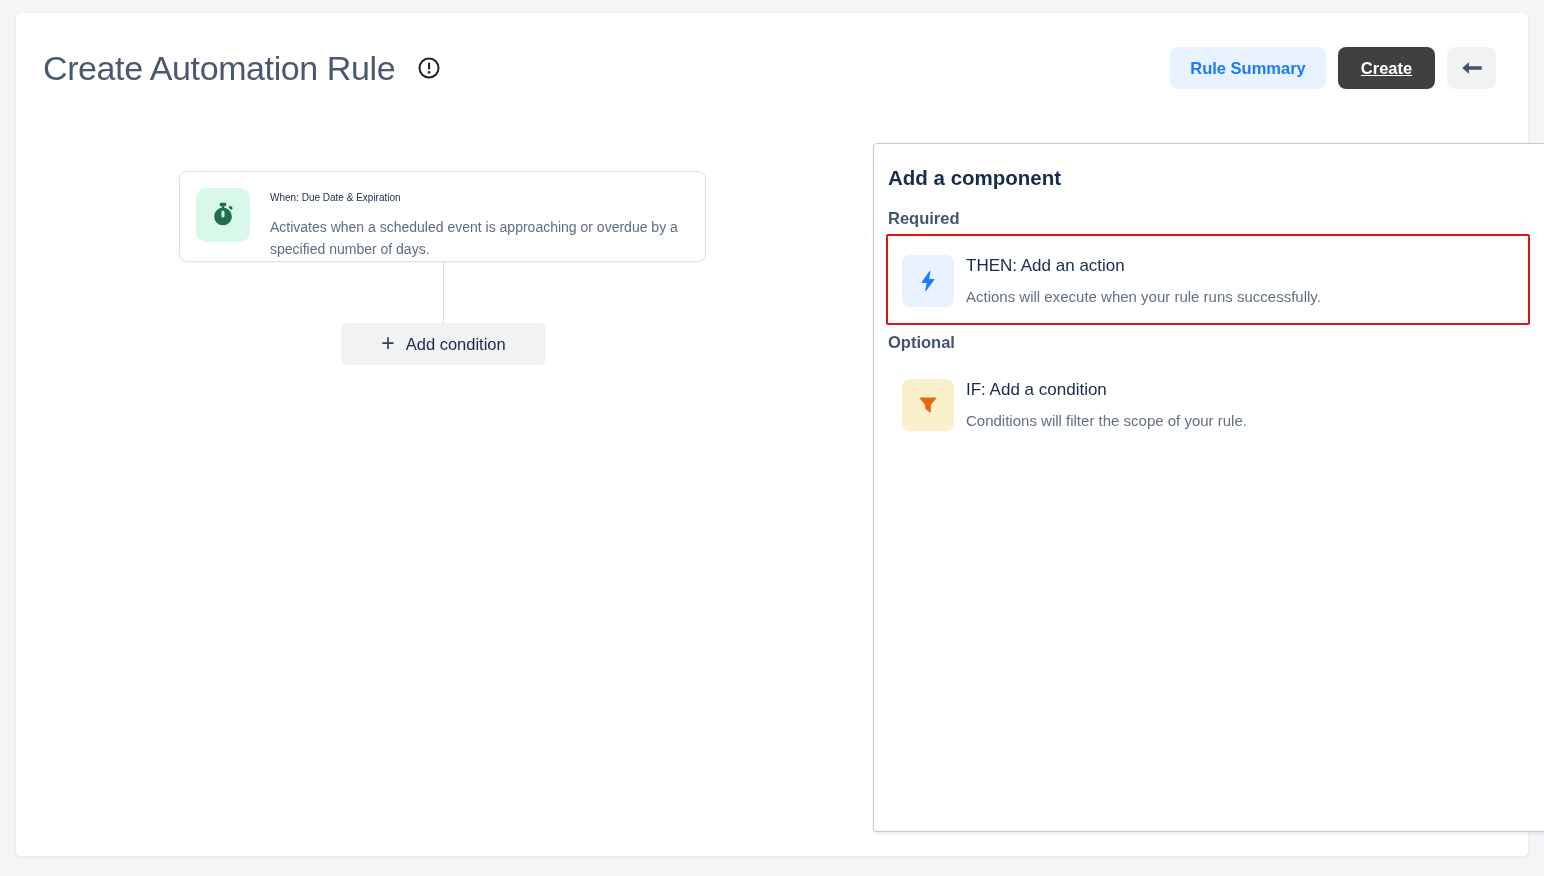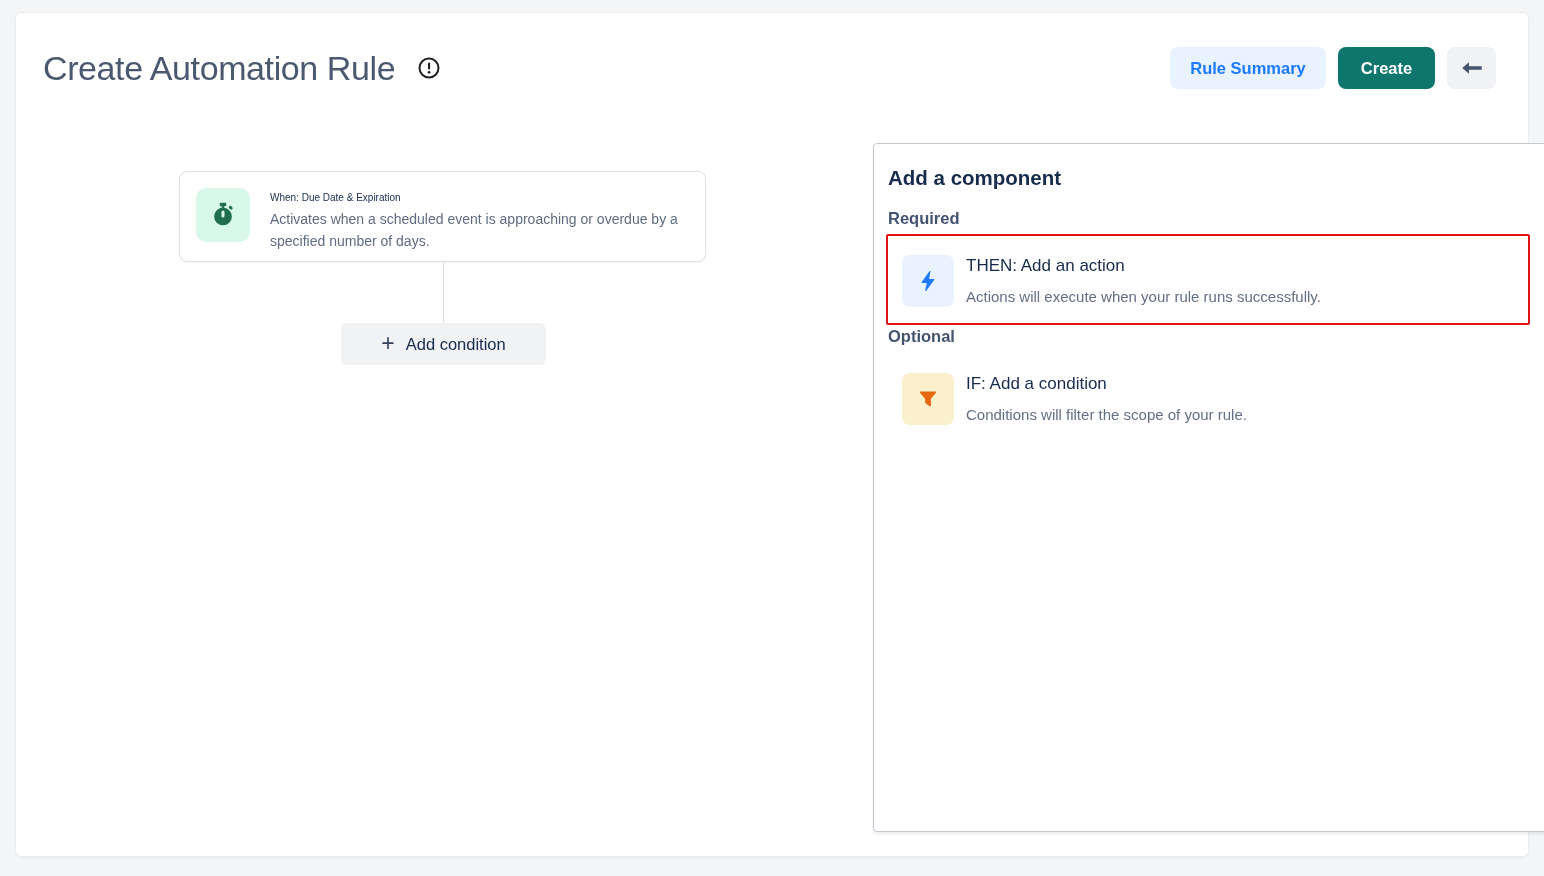--- a/index.html
+++ b/index.html
@@ -28,39 +28,39 @@
   }
   .info-icon { margin-left:22px; width:24px; height:24px; display:inline-flex;
     align-items:center; justify-content:center; cursor:pointer; }
   .header-actions { margin-left:auto; display:flex; gap:12px; }
   .btn {
     height:42px; border:none; border-radius:8px; font-family:"Liberation Sans",sans-serif;
     font-size:16.5px; font-weight:700; cursor:pointer; display:inline-flex;
     align-items:center; justify-content:center; padding:0 20px;
   }
   .btn-subtle-blue { background:#E9F2FF; color:#1D7AFC; min-width:156px; }
-  .btn-primary { background:#0f766e; color:#FFFFFF; min-width:97px; }
+  .btn-primary { background:#404040; color:#FFFFFF; min-width:97px;text-decoration:underline; }
   .btn-gray-icon { background:#F1F2F4; width:49px; padding:0; }
 
   
   .trigger-card {
     position:absolute; left:163px; top:158px; width:527px; height:91px;
     background:#FFFFFF; border:1px solid #DFE1E6; border-radius:8px;
     box-shadow:0 1px 1px rgba(9,30,66,0.04);
     display:flex; padding:16px; gap:20px; cursor:pointer;
   }
   .tile {
     border-radius:10px; display:flex; align-items:center; justify-content:center;
     flex:0 0 auto;
   }
   .tile-mint { width:54px; height:54px; background:#D8F8E9; }
   .tile-blue { width:52px; height:52px; background:#E9F2FF; border-radius:8px; }
   .tile-cream { width:52px; height:52px; background:#FBF0CC; border-radius:8px; }
   .card-title { font-size:10px; font-weight:500; color:#172B4D; line-height:20px; }
-  .card-desc { font-size:14px; color:#5E6C84; line-height:21.5px; margin-top:1px; width:432px; }
+  .card-desc { font-size:14px; color:#5E6C84; line-height:21.5px; margin-top:9px; width:432px; }
 
   .connector {
     position:absolute; left:427px; top:249px; width:1px; height:61px; background:#D8DBE1;
   }
   .add-component-btn {
     position:absolute; left:325px; top:310px; width:205px; height:42px;
     background:#F1F2F4; border:none; border-radius:6px; cursor:pointer;
     display:flex; align-items:center; justify-content:center; gap:11px;
     font-family:"Liberation Sans",sans-serif; font-size:16.5px; font-weight:500; color:#172B4D;
   }
@@ -77,21 +77,21 @@
     margin:21px 16px 0 14px; font-size:20.5px; font-weight:700; color:#172B4D; line-height:26px;
   }
   .section-label {
     margin:17px 16px 0 14px; font-size:16.5px; font-weight:700; color:#44546F; line-height:21px;
   }
   .component-row {
     margin:5px 16px 0 12px; border:2px solid transparent; border-radius:2px;
     display:flex; gap:12px; padding:16px 12px 16px 14px; cursor:pointer; align-items:flex-end;
   }
   .component-row.highlighted { border-color:#E11414; }
-  .component-row + .section-label { margin-top:1px; }
+  .component-row + .section-label { margin-top:7px; }
   .row-text { padding-top:2px; }
   .row-title { font-size:17px; font-weight:500; color:#172B4D; line-height:24px; }
   .row-desc { font-size:15px; color:#626F86; line-height:20px; margin-top:9px; }
 </style>
 </head>
 <body>
 
 <div class="main-panel">
 
   <div class="page-header">

